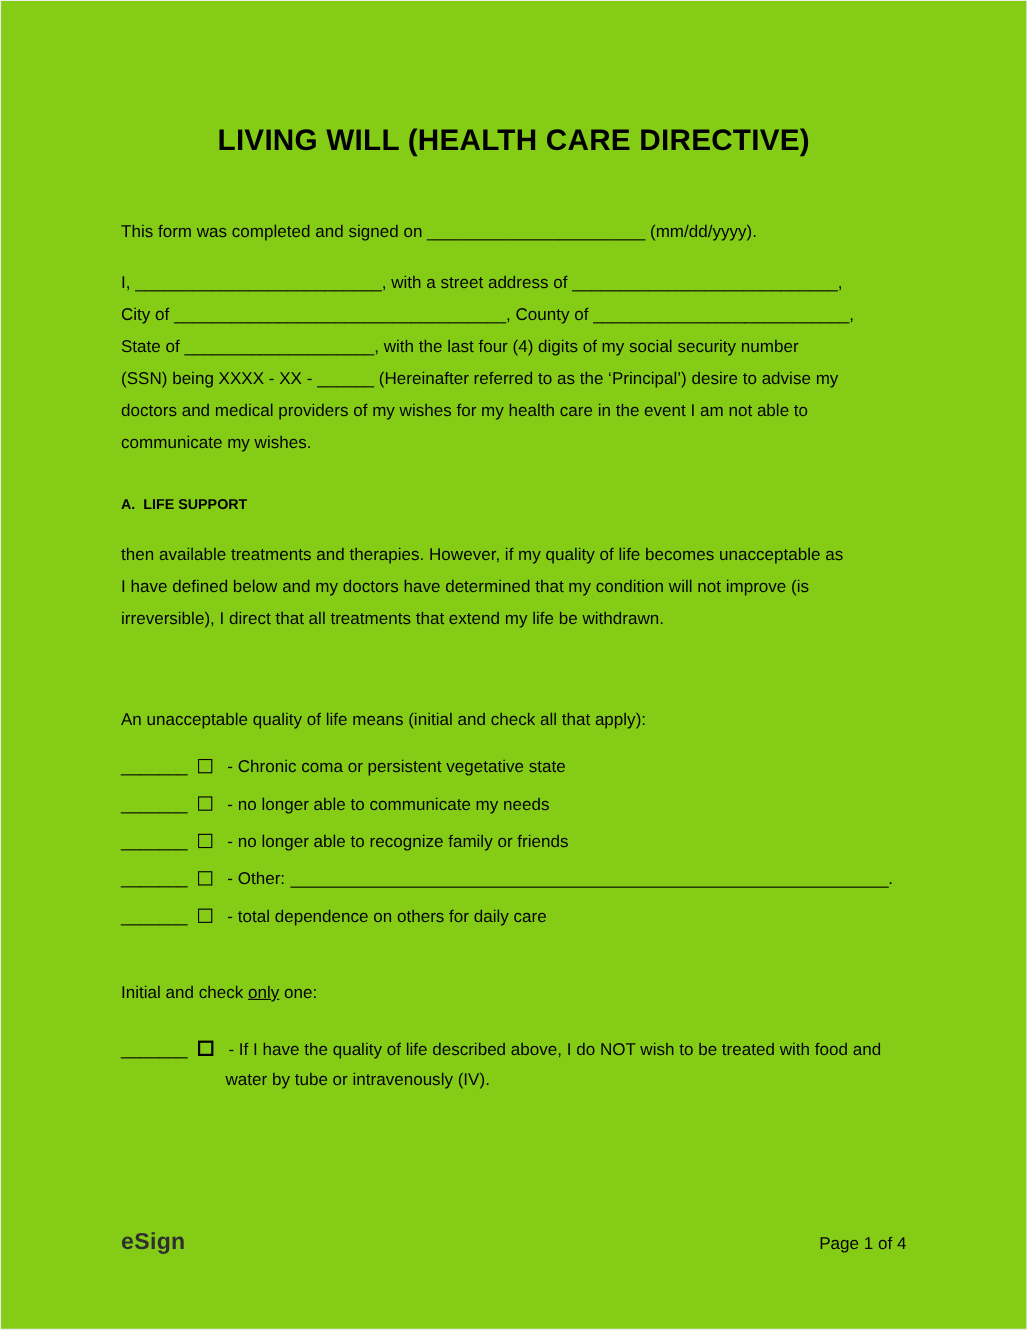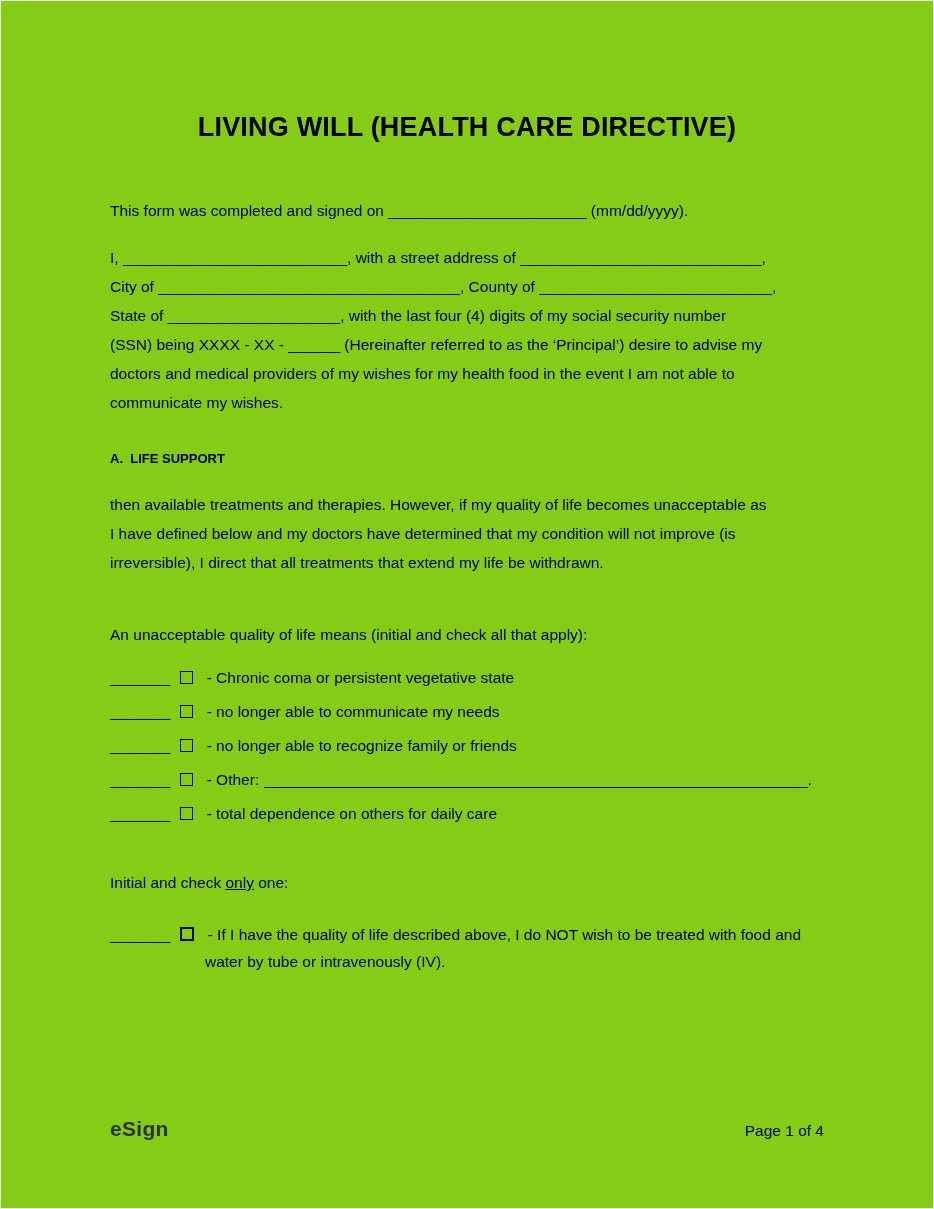--- a/index.html
+++ b/index.html
@@ -20,21 +20,21 @@
     text-align: center;
     font-size: 27px;
     font-weight: bold;
     letter-spacing: 0.2px;
   }
   .date-line { margin-top: 54px; line-height: 28px; white-space: pre-wrap; }
   .intro { margin-top: 18px; }
   .line { line-height: 29px; white-space: pre-wrap; }
   .heading { margin-top: 34px; font-weight: bold; font-size: 13px; white-space: pre-wrap; }
   .body-par { margin-top: 24px; }
-  .prompt { margin-top: 44px; line-height: 28px; }
+  .prompt { margin-top: 64px; line-height: 28px; }
   .items { margin-top: 12px; }
   .item { line-height: 34px; white-space: pre-wrap; }
   .cb {
     display: inline-block;
     width: 13px; height: 13px;
     border: 1.5px solid #000;
     box-sizing: border-box;
     vertical-align: -1px;
     margin: 0 9px 0 10px;
   }
@@ -83,21 +83,21 @@
 
     <div class="title">LIVING WILL (HEALTH CARE DIRECTIVE)</div>
 
     <div class="date-line"><span>This form was completed and signed on </span><span class="blank">_______________________</span><span> (mm/dd/yyyy).</span></div>
 
     <div class="intro">
       <div class="line"><span>I, </span><span class="blank">__________________________</span><span>, with a street address of </span><span class="blank">____________________________</span><span>,</span></div>
       <div class="line"><span>City of </span><span class="blank">___________________________________</span><span>, County of </span><span class="blank">___________________________</span><span>,</span></div>
       <div class="line"><span>State of </span><span class="blank">____________________</span><span>, with the last four (4) digits of my social security number</span></div>
       <div class="line"><span>(SSN) being XXXX - XX - </span><span class="blank">______</span><span> (Hereinafter referred to as the ‘Principal’) desire to advise my</span></div>
-      <div class="line"><span>doctors and medical providers of my wishes for my health food in the event I am not able to</span></div>
+      <div class="line"><span>doctors and medical providers of my wishes for my health care in the event I am not able to</span></div>
       <div class="line"><span>communicate my wishes.</span></div>
     </div>
 
     <div class="heading">A.&nbsp; LIFE SUPPORT</div>
 
     <div class="body-par">
       <div class="line">then available treatments and therapies. However, if my quality of life becomes unacceptable as</div>
       <div class="line">I have defined below and my doctors have determined that my condition will not improve (is</div>
       <div class="line">irreversible), I direct that all treatments that extend my life be withdrawn.</div>
     </div>

